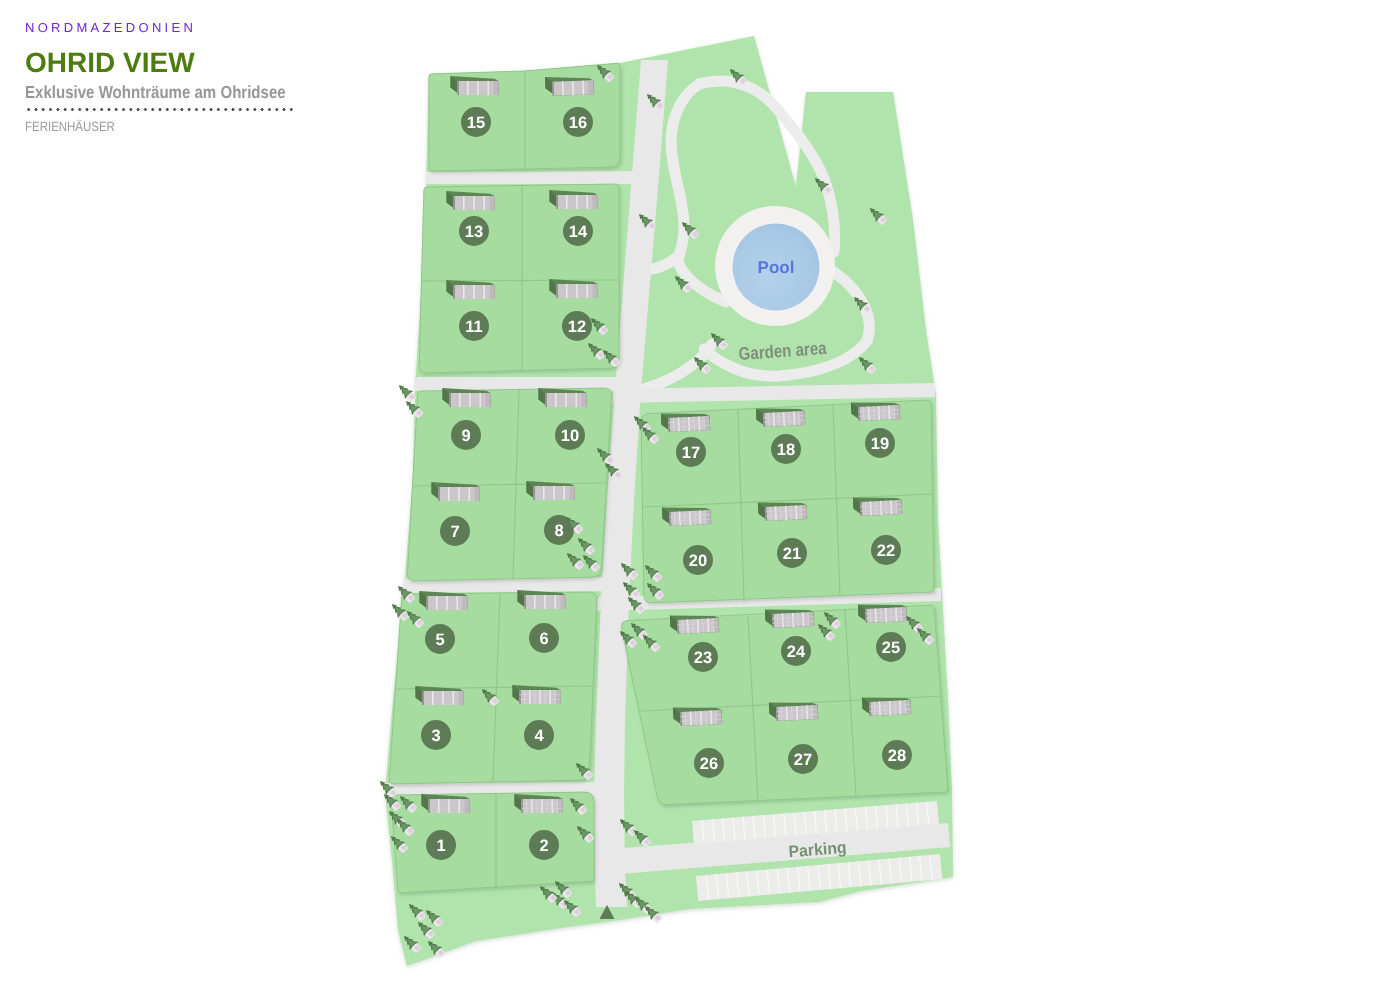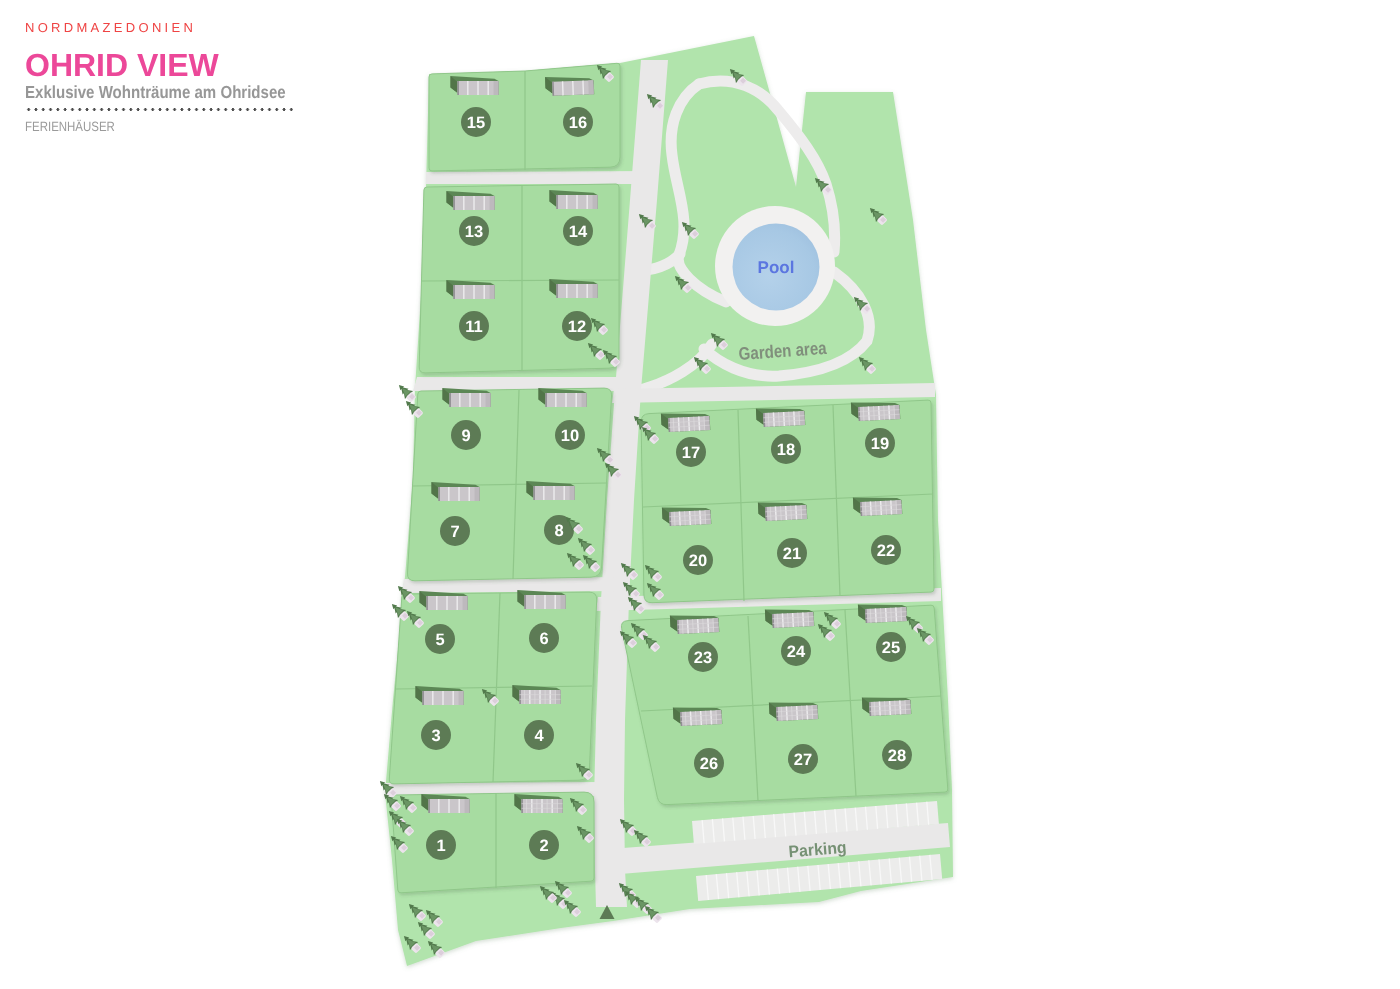--- a/index.html
+++ b/index.html
@@ -1,20 +1,20 @@
 <!DOCTYPE html>
 <html><head>
 <meta charset="utf-8">
 <title>Ohrid View</title>
 <style>
 html,body{margin:0;padding:0;background:#ffffff;width:1400px;height:989px;overflow:hidden;}
 .hdr{position:absolute;left:0;top:0;font-family:"Liberation Sans",sans-serif;}
 .hdr div{position:absolute;left:25px;line-height:1;white-space:nowrap;}
-.h1{top:21px;font-size:13px;letter-spacing:3.3px;color:#ef4444;}
-.h2{top:49px;font-size:32px;font-weight:bold;color:#ec4899;letter-spacing:0px;}
+.h1{top:21px;font-size:13px;letter-spacing:3.3px;color:#6d28d9;}
+.h2{top:49px;font-size:28px;font-weight:bold;color:#4d7c0f;letter-spacing:0px;}
 .h3{top:84px;font-size:17.5px;font-weight:bold;color:#979797;transform:scaleX(0.86);transform-origin:0 0;}
 .dots{top:106px;width:268px;height:5px;background-image:radial-gradient(circle,#4d4d4d 1.3px,rgba(0,0,0,0) 1.5px);background-size:7.3px 5px;background-position:0 1px;background-repeat:repeat-x;}
 .h4{top:120px;font-size:13.5px;color:#9a9a9a;transform:scaleX(0.85);transform-origin:0 0;}
 svg{position:absolute;left:0;top:0;}
 text{text-rendering:geometricPrecision;-webkit-font-smoothing:antialiased;}
 .hdr div{text-rendering:geometricPrecision;-webkit-font-smoothing:antialiased;}
 </style>
 </head>
 <body>
 

